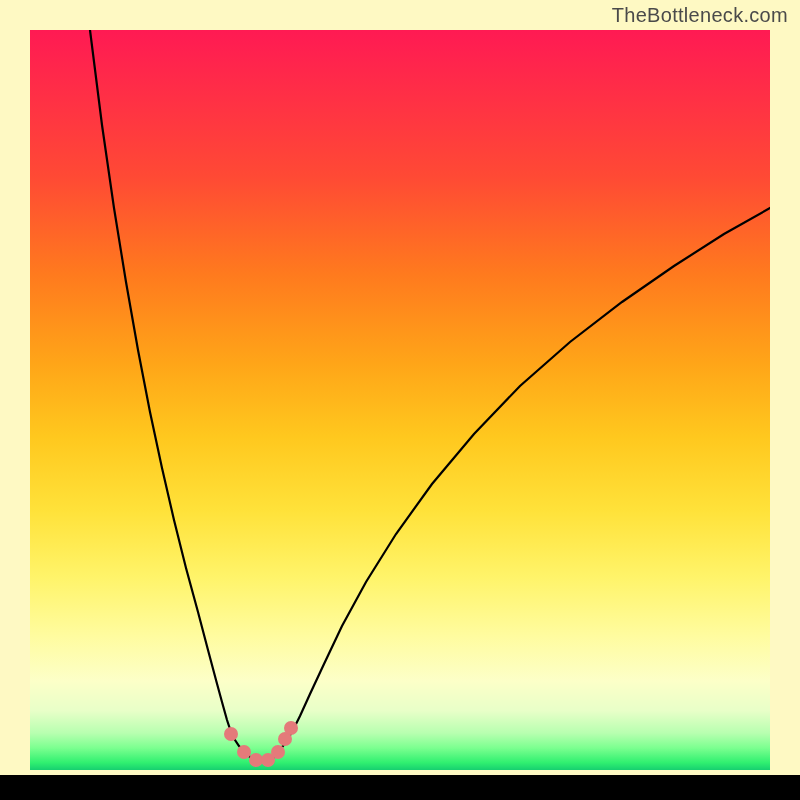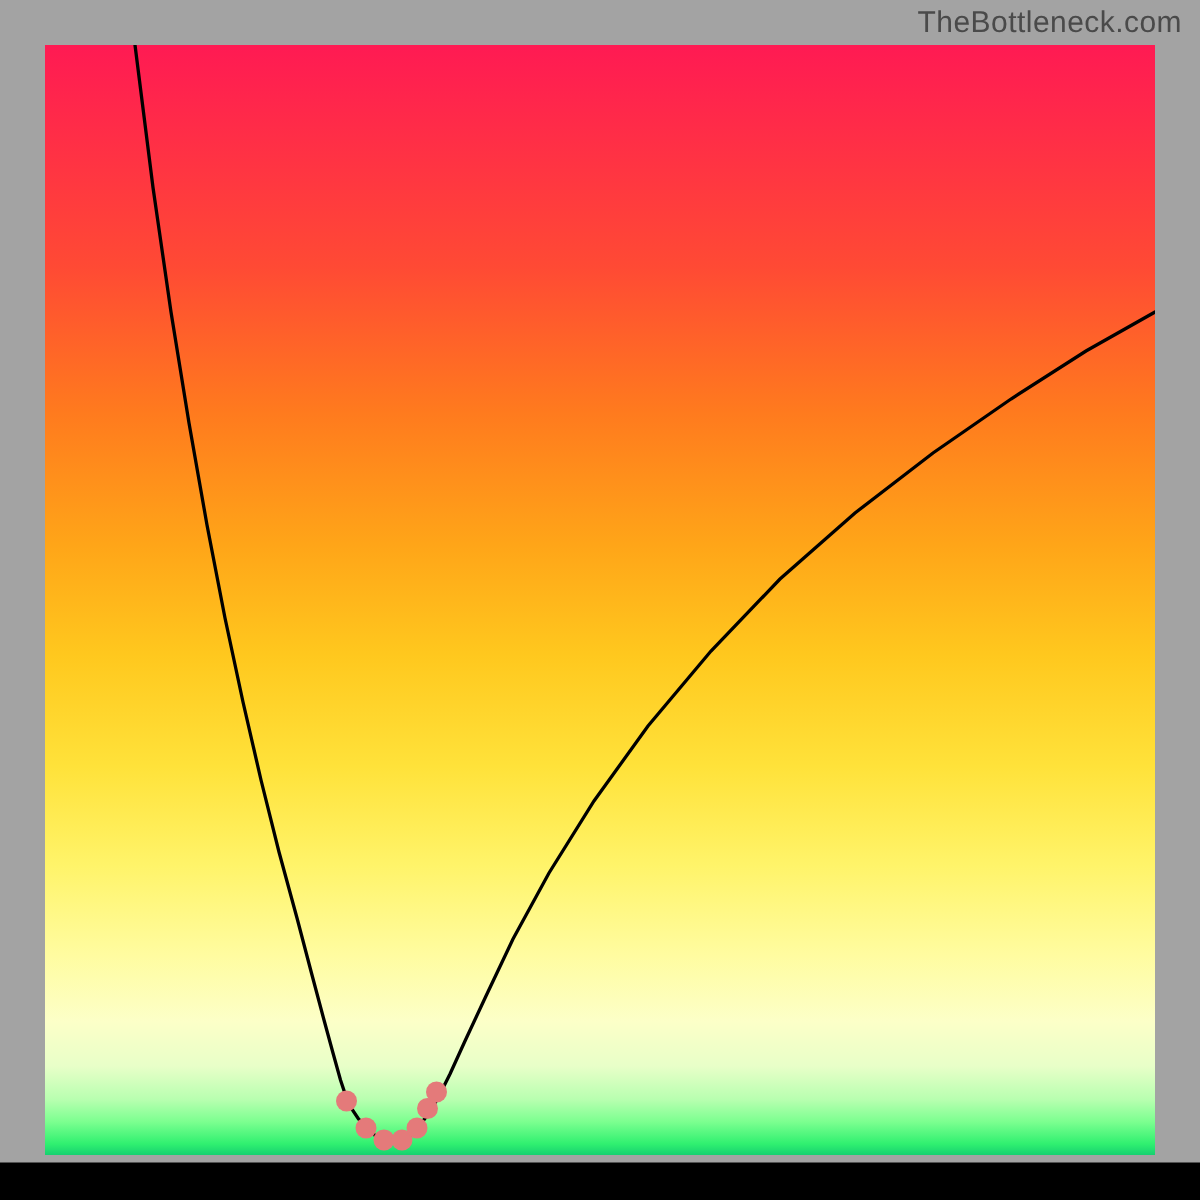--- a/index.html
+++ b/index.html
@@ -10,21 +10,21 @@
     overflow: hidden;
     background: #000;
     font-family: Arial, Helvetica, sans-serif;
   }
   .frame {
     position: absolute;
     top: 0;
     left: 0;
     width: 800px;
     height: 775px;
-    background: #a3a3a3;
+    background: #fef9c3;
   }
   .plot-area {
     position: absolute;
     top: 30px;
     left: 30px;
     width: 740px;
     height: 740px;
     background: linear-gradient(
       to bottom,
       #ff1a53 0%,

